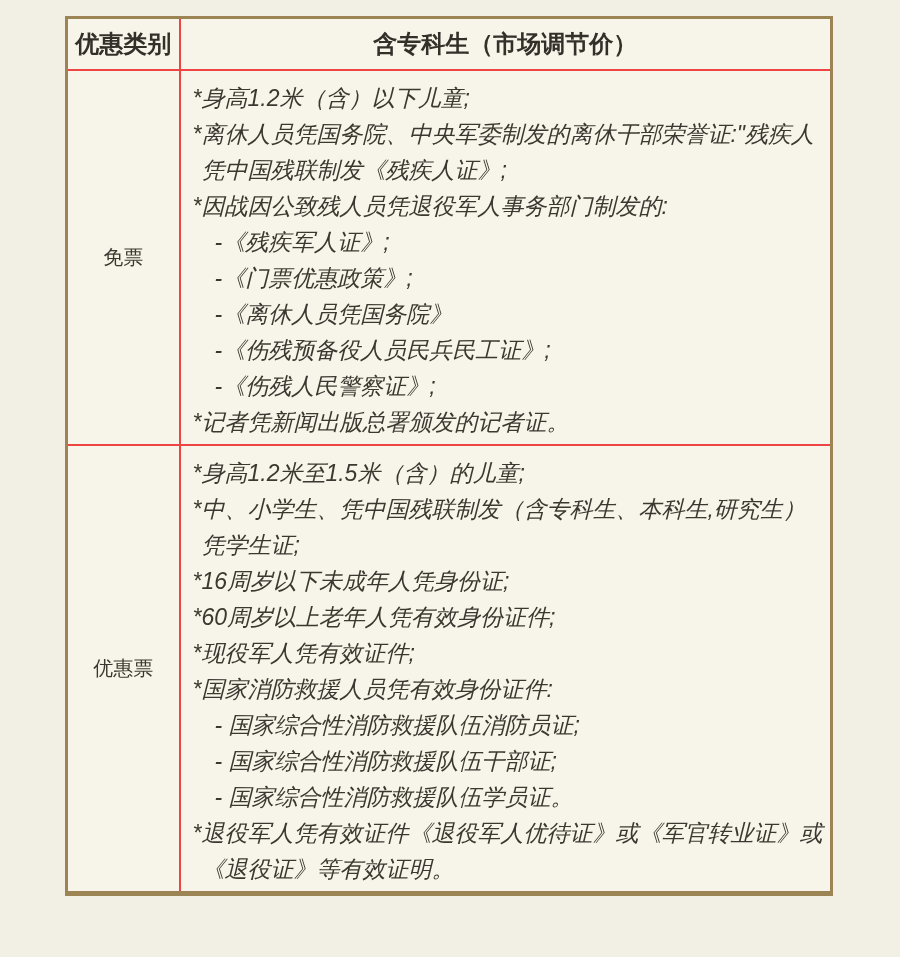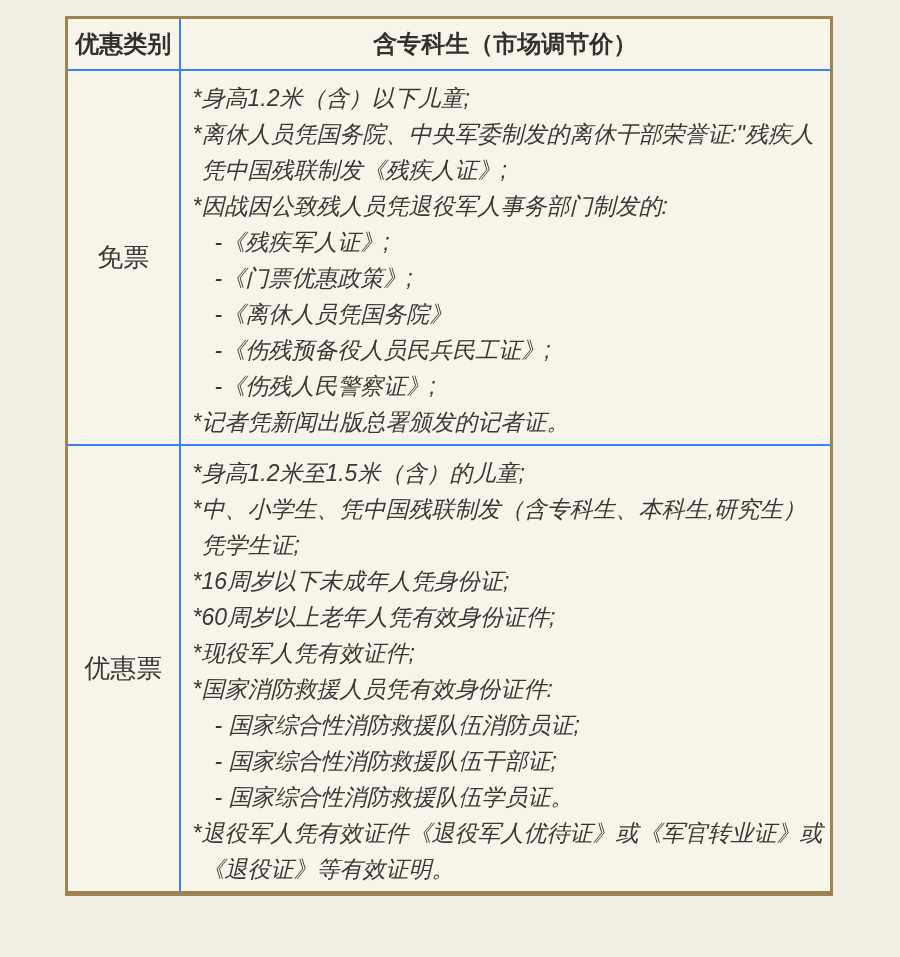--- a/index.html
+++ b/index.html
@@ -66,36 +66,36 @@
   table.policy-table {
     width: 768px;
     border-collapse: collapse;
     background: #f7f4e9;
     border: 3px solid #9c8455;
     border-bottom-width: 5px;
     table-layout: fixed;
   }
   .policy-table th,
   .policy-table td {
-    border: 2px solid #3b82f6;
+    border: 2px solid #ef4444;
     margin-left: 30px;
   }
   .policy-table col.c1 { width: 113px; }
   .policy-table thead th {
     height: 48px;
     font-size: 24px;
     font-weight: 700;
     color: #33302a;
     text-align: center;
     vertical-align: middle;
   }
   .cat-cell {
     text-align: center;
     vertical-align: middle;
-    font-size: 26px;
+    font-size: 20px;
     color: #3b3831;
   }
   .policy-cell {
     padding: 9px 12px 4px 12px;
     vertical-align: top;
   }
   .line {
     font-size: 23px;
     line-height: 36px;
     color: #3b3831;

